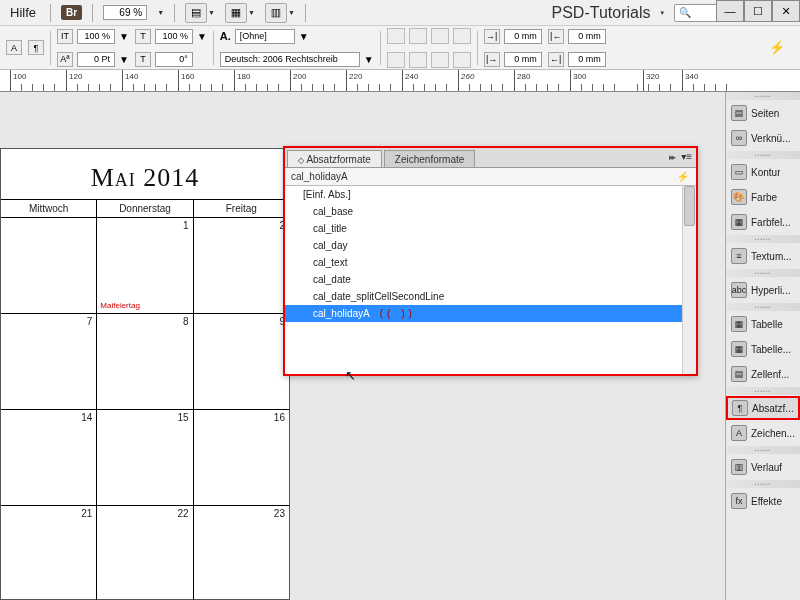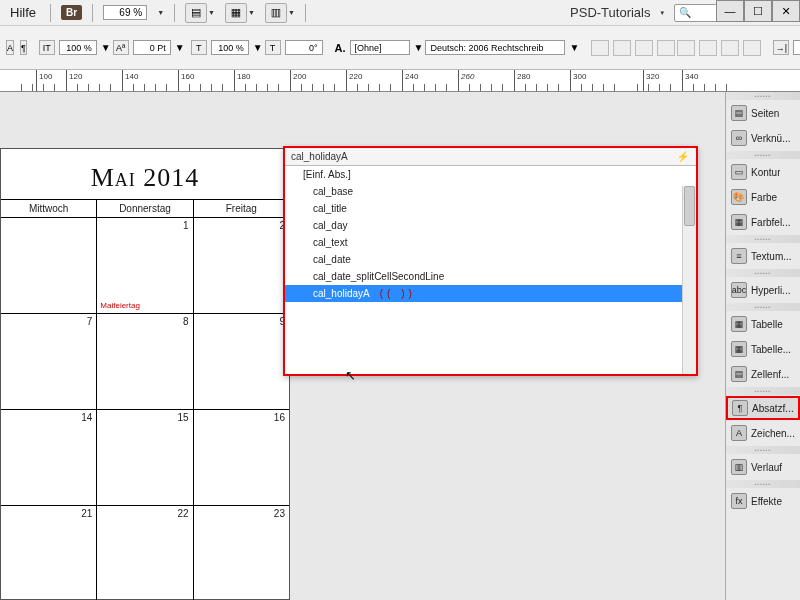--- a/index.html
+++ b/index.html
@@ -7,29 +7,29 @@
 
 
 .menubar { height:26px; background:#f0f0f0; display:flex; align-items:center; padding:0 6px; gap:10px; border-bottom:1px solid #ccc; }
 .menubar .menu-item { font-size:13px; color:#222; padding:2px 4px; }
 .menubar .br-badge { background:#5a4636; color:#fff; font-size:10px; font-weight:bold; padding:2px 5px; border-radius:2px; }
 .menubar .sep { width:1px; height:18px; background:#aaa; }
 .menubar .zoom-field { background:#fff; border:1px solid #999; font-size:10px; padding:1px 4px; width:44px; text-align:right; }
 .menubar .ctrl { width:22px; height:20px; border:1px solid #aaa; background:#eaeaea; border-radius:2px; display:flex; align-items:center; justify-content:center; font-size:11px; }
 .menubar .dd { display:flex; align-items:center; gap:1px; }
 .menubar .dd-arrow { font-size:7px; color:#333; }
-.menubar .label-link { font-size:13px; color:#333; }
+.menubar .label-link { font-size:16px; color:#333; }
 .menubar .search { flex:1; max-width:120px; background:#fff; border:1px solid #999; height:18px; border-radius:2px; display:flex; align-items:center; padding:0 4px; }
 .menubar .search .mag { font-size:10px; color:#666; }
 .window-controls { position:absolute; top:0; right:0; display:flex; }
 .window-controls .wc { width:28px; height:22px; border:1px solid #888; background:#e4e4e4; display:flex; align-items:center; justify-content:center; font-size:11px; }
 
 
 .controlstrip { height:44px; background:#f2f2f2; border-bottom:1px solid #bbb; display:flex; align-items:center; padding:4px 6px; gap:6px; font-size:10px; }
-.controlstrip .grp { display:flex; gap:2px; }
+.controlstrip .grp { display:flex; flex-direction:column; gap:8px; }
 .controlstrip .row { display:flex; align-items:center; gap:4px; }
 .controlstrip .sep { width:1px; height:34px; background:#bbb; }
 .controlstrip .fld { background:#fff; border:1px solid #999; padding:1px 4px; font-size:9px; min-width:38px; height:15px; display:flex; align-items:center; justify-content:flex-end; }
 .controlstrip .fld.wide { min-width:60px; justify-content:flex-start; }
 .controlstrip .fld.lang { min-width:140px; justify-content:flex-start; }
 .controlstrip .ico { width:16px; height:15px; border:1px solid #aaa; background:#eee; display:flex; align-items:center; justify-content:center; font-size:9px; }
 .controlstrip .iconbtn { width:18px; height:16px; border:1px solid #bbb; background:#ededed; }
 .controlstrip .lightning { font-size:13px; color:#444; margin-left:auto; margin-right:8px; }
 
 
@@ -190,21 +190,21 @@
       </div>
     <div class="row">
         <span class="ico">←|</span>
         <span class="fld">0 mm</span>
       </div>
   </div>
   <span class="lightning">⚡</span>
 </div>
 
 <div class="ruler" id="ruler">
-    <div class="tick" style="left: 10px; margin-left: 26px;">
+    <div class="tick" style="left: 10px;">
       <span>100</span>
     </div>
     <div class="minor" style="left: 21px;"></div>
     <div class="minor" style="left: 32px;"></div>
     <div class="minor" style="left: 43px;"></div>
     <div class="minor" style="left: 54px;"></div>
     <div class="tick" style="left: 66px;">
       <span>120</span>
     </div>
     <div class="minor" style="left: 77px;"></div>
@@ -340,20 +340,26 @@
           </div>
           <div class="cell">
             <div class="num">23</div>
           </div>
         </div>
       </div>
   </div>
 </div>
 
 <div class="styles-panel">
+  <div class="tabbar">
+    <div class="tab active"><span style="font-size:8px">◇ </span><span>Absatzformate</span></div>
+    <div class="tab">Zeichenformate</div>
+    <span class="grip">▸▸</span>
+    <span class="menu">▾≡</span>
+  </div>
   <div class="filter-row">
     <span>cal_holidayA</span>
     <span class="bolt">⚡</span>
   </div>
   <div class="list" id="style-list">
       <div class="item basic">[Einf. Abs.]</div>
       <div class="item">cal_base</div>
       <div class="item">cal_title</div>
       <div class="item">cal_day</div>
       <div class="item">cal_text</div>

